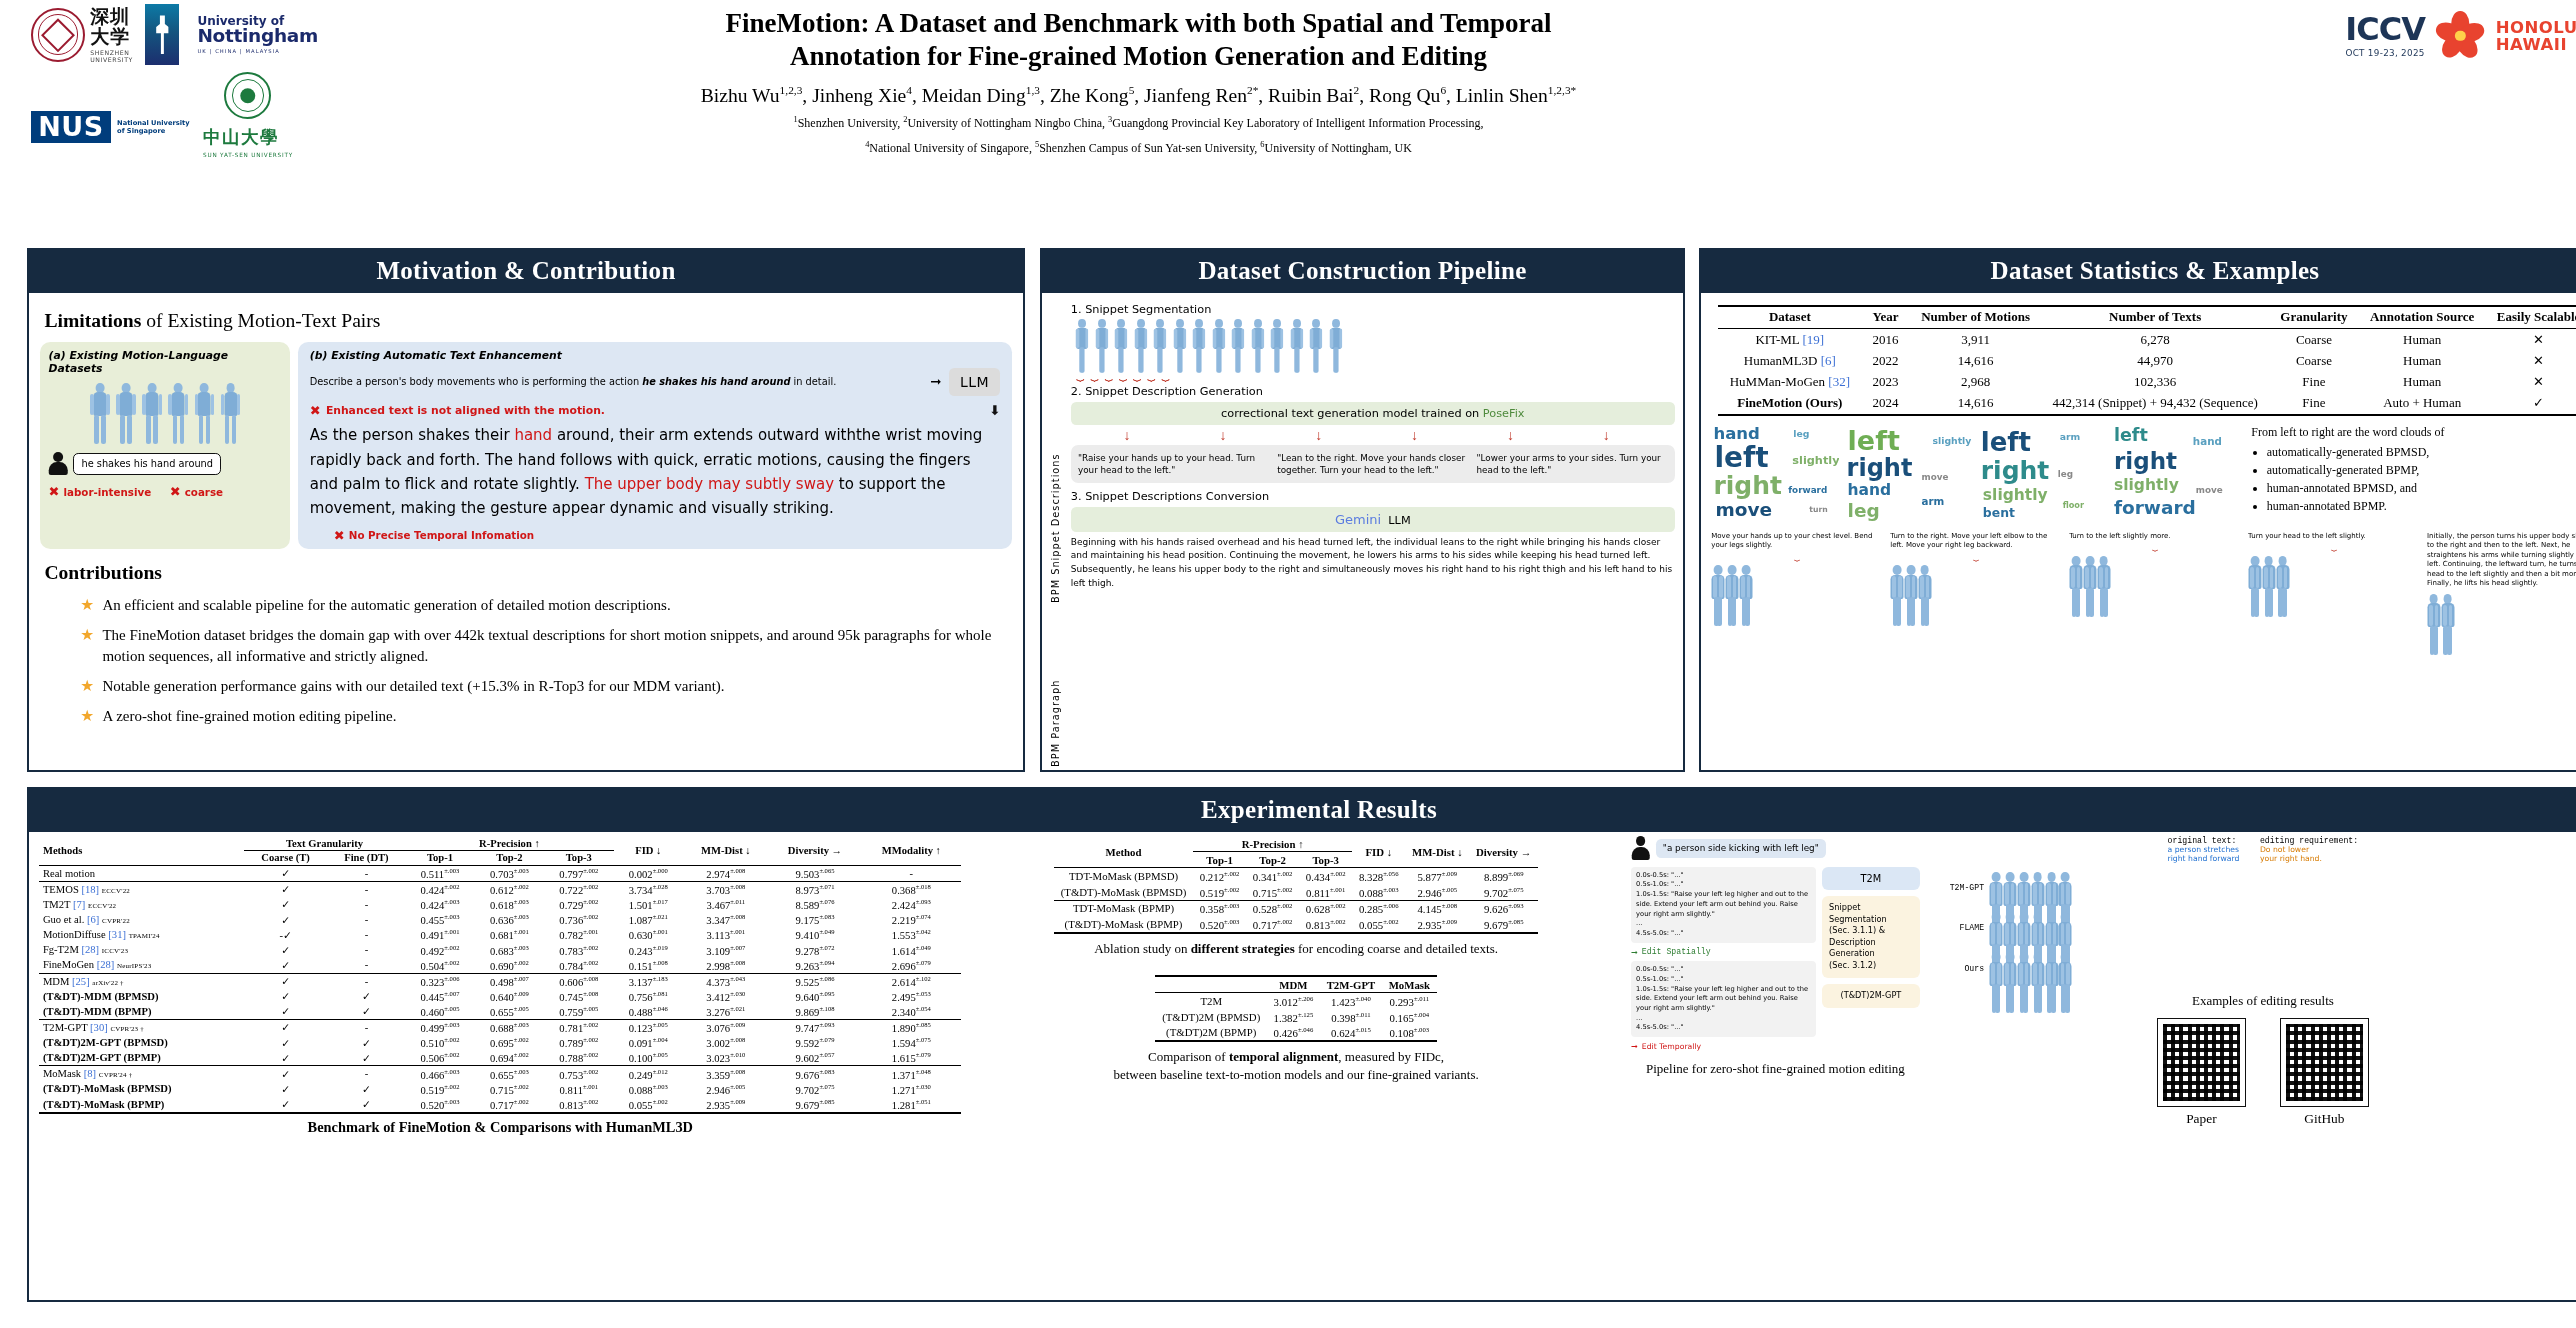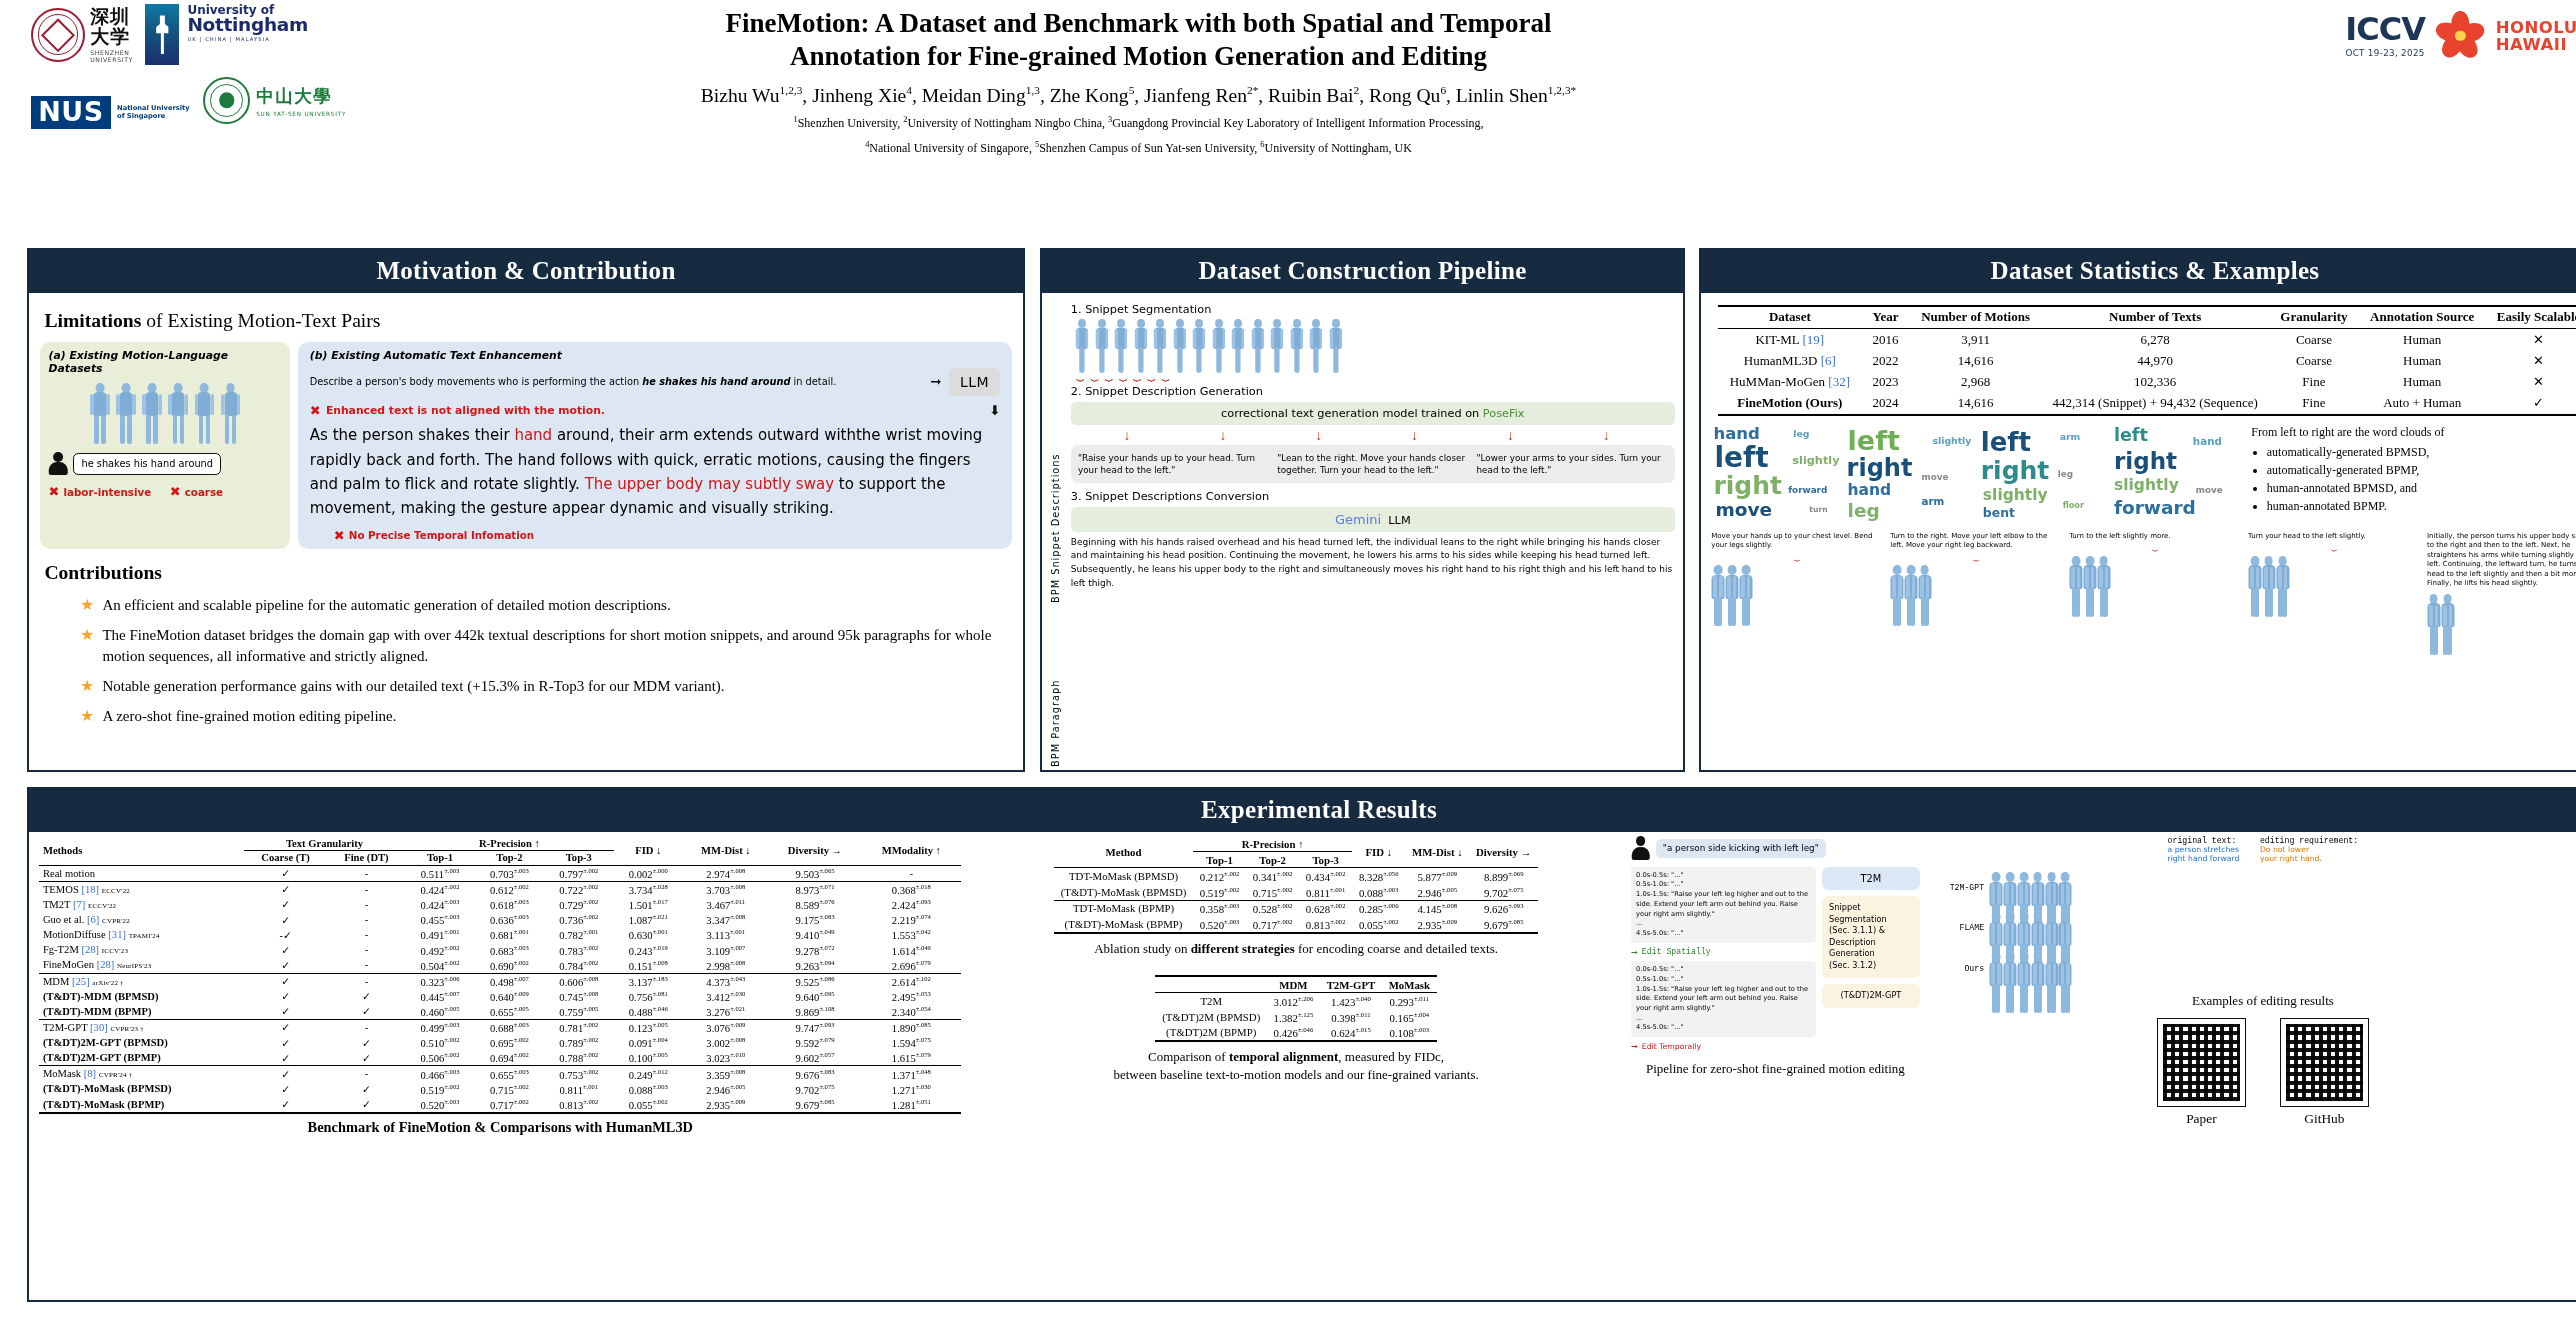--- a/index.html
+++ b/index.html
@@ -21,34 +21,34 @@
   .logos-left-bottom { left:31px; top:72px; gap:13.4px; }
 
   .logo-szu { width:101px; height:61px; display:flex; align-items:center; gap:5.2px; }
   .szu-seal { width:54px; height:54px; border-radius:50%; border:2.6px solid #9b1b30; position:relative; flex:none; }
   .szu-seal::before { content:""; position:absolute; inset:4.6px; border-radius:50%; border:1px solid #9b1b30; }
   .szu-seal::after { content:""; position:absolute; left:50%; top:50%; width:19.6px; height:19.6px; transform:translate(-50%,-50%) rotate(45deg); border:2.1px solid #9b1b30; }
   .szu-text { font-family:"DejaVu Sans", sans-serif; }
   .szu-cn { font-size:19px; font-weight:700; color:#111; letter-spacing:1px; line-height:1.05; }
   .szu-en { font-size:6.2px; color:#444; letter-spacing:0.6px; margin-top:2.1px; }
 
-  .logo-nott { display:flex; gap:8px; }
+  .logo-nott { display:flex; align-items:center; gap:18px; }
   .nott-mark { width:34px; height:61px; background:linear-gradient(180deg,#0d7aa6 0%,#14557f 45%,#1c2e6e 100%); position:relative; flex:none; }
   .nott-mark::after{ content:""; position:absolute; left:50%; top:11.3px; transform:translateX(-50%); width:12.4px; height:39px; background:#fff;
      clip-path:polygon(30% 0,70% 0,70% 22%,100% 30%,100% 46%,62% 46%,62% 100%,38% 100%,38% 46%,0 46%,0 30%,30% 22%); }
   .nott-text { line-height:1.0; }
   .nott-l1 { font-family:"DejaVu Sans", sans-serif; font-size:12px; color:#1b2a6b; font-weight:600; }
   .nott-l2 { font-family:"DejaVu Sans", sans-serif; font-size:18.5px; color:#1b2a6b; font-weight:700; letter-spacing:-0.3px; }
   .nott-l3 { font-family:"DejaVu Sans", sans-serif; font-size:5.2px; color:#1b2a6b; letter-spacing:1.1px; margin-top:2.6px; }
 
   .logo-nus { display:flex; align-items:center; gap:6.2px;margin-top:24px; }
   .nus-box { background:#003d7c; color:#fff; font-family:"DejaVu Sans", sans-serif; font-weight:800; font-size:27px; padding:2.1px 7.2px; letter-spacing:0.5px; flex:none; line-height:1.05; }
   .nus-text { font-family:"DejaVu Sans", sans-serif; font-size:6.7px; color:#003d7c; line-height:1.25; font-weight:600; }
 
-  .logo-sysu { display:flex; align-items:center; gap:6.2px; }
+  .logo-sysu { display:flex; align-items:center; gap:6.2px;flex-direction:column; }
   .sysu-seal { width:47px; height:47px; border-radius:50%; border:2.6px solid #1d7a3e; position:relative; flex:none; }
   .sysu-seal::before { content:""; position:absolute; inset:5.2px; border-radius:50%; border:1px solid #1d7a3e; }
   .sysu-seal::after { content:""; position:absolute; left:50%; top:50%; width:15.5px; height:15.5px; transform:translate(-50%,-50%); background:#1d7a3e; border-radius:50%; }
   .sysu-cn { font-family:"DejaVu Sans", sans-serif; font-size:17.5px; font-weight:700; color:#1d7a3e; letter-spacing:1.5px; }
   .sysu-en { font-family:"DejaVu Sans", sans-serif; font-size:5.7px; color:#1d7a3e; letter-spacing:0.8px; margin-top:2.6px; }
 
   .title-wrap { position:absolute; left:546px; top:7.2px; width:1185px; text-align:center; }
   .p-title { font-family:"Liberation Serif", serif; font-weight:700; font-size:27px; line-height:1.22; }
   .p-authors { font-family:"Liberation Serif", serif; font-size:19.6px; margin-top:11.3px; }
   .p-authors sup { font-size:0.58em; }

